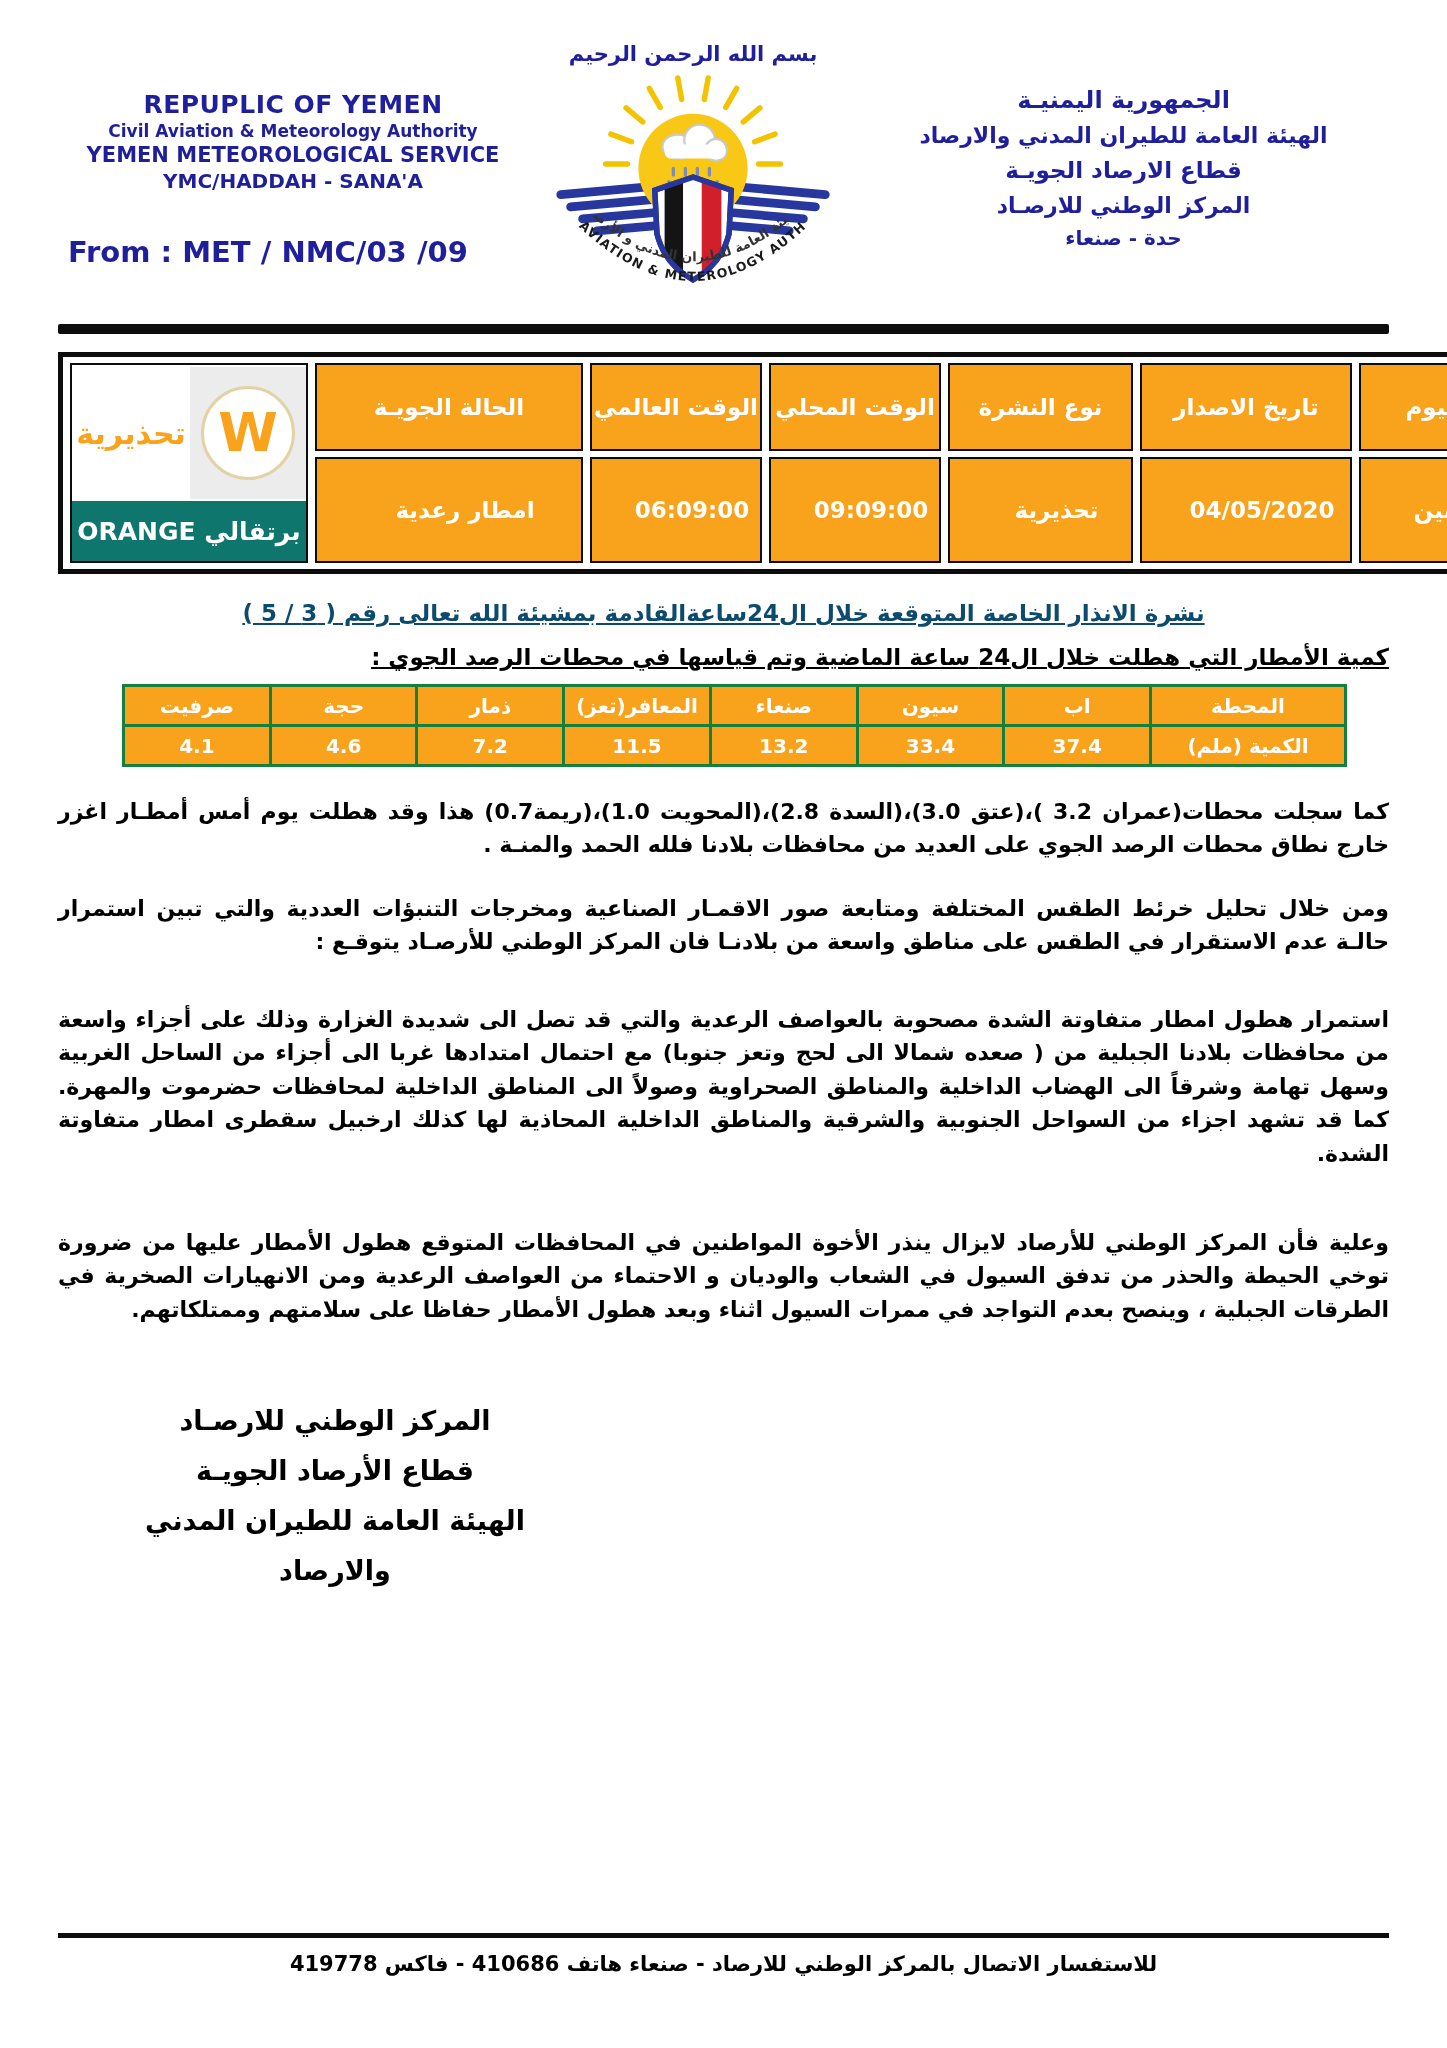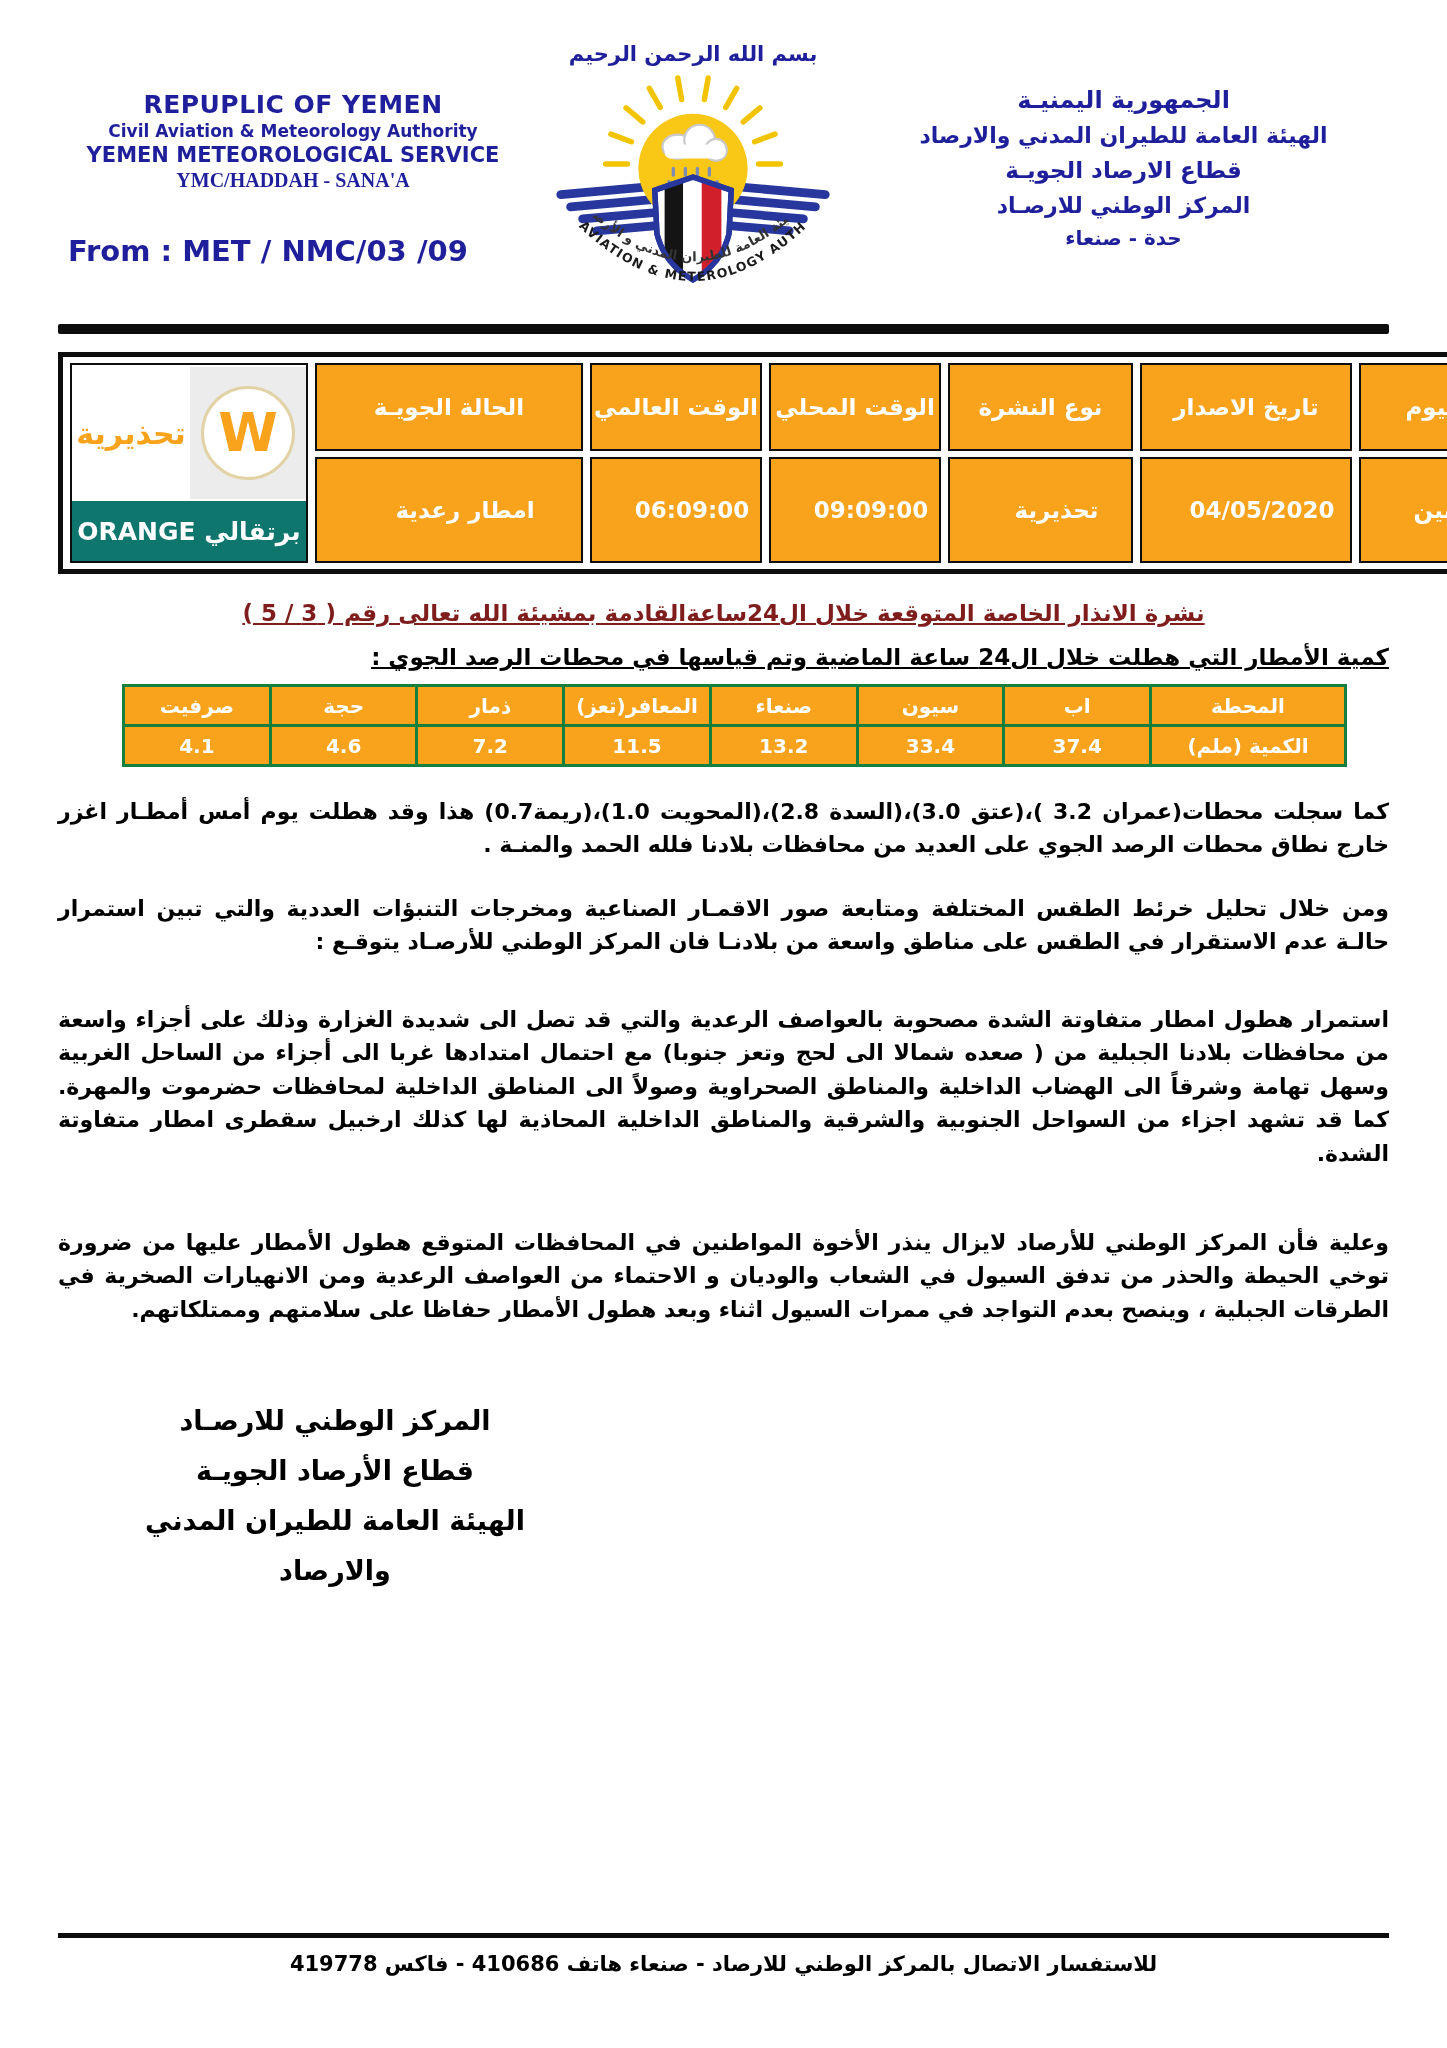--- a/index.html
+++ b/index.html
@@ -5,21 +5,21 @@
   * { box-sizing: border-box; margin: 0; padding: 0; }
   body { margin: 0; background: #ffffff; font-family: "DejaVu Sans", sans-serif; }
   .page { position: relative; width: 1447px; height: 2048px; background: #ffffff; overflow: hidden; }
 
   
   .hdr { display: flex; margin: 42px 58px 0 58px; min-height: 272px; }
   .hdr-left { width: 470px; text-align: center; color: #1F1F9C; padding-top: 48px; }
   .hdr-left .en1 { font-size: 25px; font-weight: bold; letter-spacing: .5px; }
   .hdr-left .en2 { font-size: 17px; font-weight: bold; margin-top: 2px; }
   .hdr-left .en3 { font-size: 21px; font-weight: bold; margin-top: 2px; }
-  .hdr-left .en4 { font-size: 20px; font-weight: bold; margin-top: 2px; font-family: Liberation Serif, serif; }
+  .hdr-left .en4 { font-size: 20px; font-weight: bold; margin-top: 2px; }
   .hdr-left .from { font-size: 29px; font-weight: bold; text-align: left; margin: 42px 0 0 10px; }
   .hdr-center { width: 330px; text-align: center; }
   .basmala { color: #1F1F9C; font-size: 21px; font-weight: bold; margin-bottom: 2px; direction: rtl; }
   .hdr-right { flex: 1; text-align: center; color: #1F1F9C; direction: rtl; padding-top: 40px; }
   .hdr-right div { font-weight: bold; line-height: 1.55; }
   .hdr-right .ar1 { font-size: 24px; }
   .hdr-right .ar2 { font-size: 22px; }
   .hdr-right .ar3 { font-size: 23px; }
   .hdr-right .ar4 { font-size: 22px; }
   .hdr-right .ar5 { font-size: 20px; }
@@ -39,21 +39,21 @@
   .wbox-top { flex: 1; display: flex; align-items: center; background: #fff; }
   .wcircle-wrap { background: #ececec; width: 116px; height: 132px; display: flex; align-items: center; justify-content: center; }
   .wcircle { width: 94px; height: 94px; border-radius: 50%; background: #fff; border: 3px solid #e2d3a6;
              display: flex; align-items: center; justify-content: center; }
   .wletter { color: #F9A21B; font-size: 54px; font-weight: bold; line-height: 1; }
   .wlabel { flex: 1; color: #F9A21B; font-size: 30px; font-weight: bold; text-align: center; direction: rtl; }
   .wbox-strip { height: 60px; background: #0f766e; color: #fff; font-weight: bold; font-size: 25px;
                 display: flex; align-items: center; justify-content: center; direction: rtl; }
 
   
-  .red-title { margin: 26px 58px 0 58px; text-align: center; direction: rtl; color: #7f1d1d;
+  .red-title { margin: 26px 58px 0 58px; text-align: center; direction: rtl; color: #0c4a6e;
                font-size: 23px; font-weight: bold; text-decoration: underline; }
   .black-title { margin: 18px 58px 0 58px; direction: rtl; text-align: right; color: #000;
                  font-size: 23px; font-weight: bold; text-decoration: underline; }
 
   
   table.rain { border-collapse: collapse; border: 3px solid #0d0d0d; margin: 14px 0 0 122px;
                direction: rtl; table-layout: fixed; width: 1225px; }
   table.rain td { border: 3px solid #15803d; background: #F9A21B; color: #fff; font-weight: bold;
                   font-size: 20px; text-align: center; height: 40px; vertical-align: middle; }
   table.rain td.stn-col { width: 195px; }

